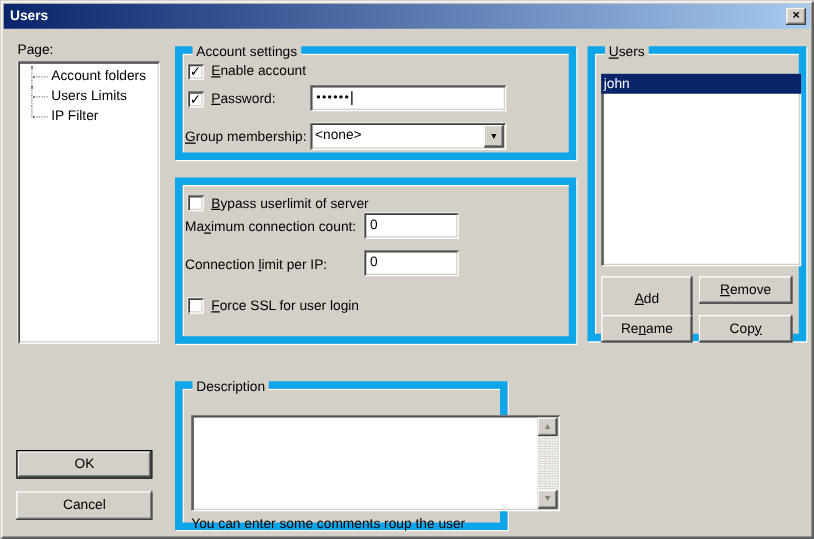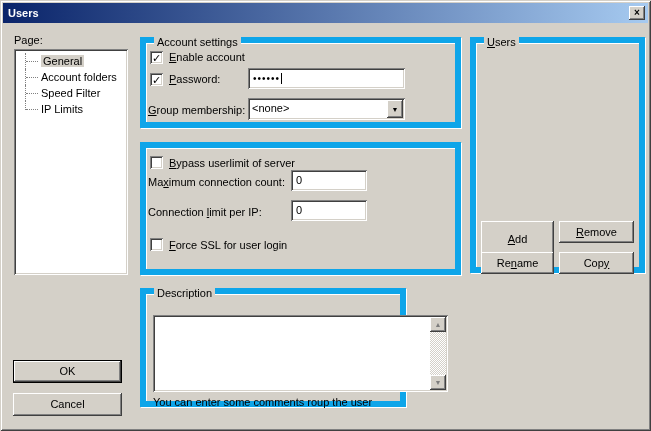--- a/index.html
+++ b/index.html
@@ -108,30 +108,27 @@
     <span>Users</span>
     <div class="close-btn">
       <span>×</span>
     </div>
   </div>
 
   <div class="lbl" style="left:14px;top:34px;">Page:</div>
 
   <div class="tree sunken">
     <div class="tree-item">
-      <span class="sel">General</span>
+      <span>Account folders</span>
     </div>
     <div class="tree-item">
-      <span>Account folders</span>
-    </div>
-    <div class="tree-item">
-      <span>Speed Filter</span>
+      <span>Users Limits</span>
     </div>
     <div class="tree-item last">
-      <span>IP Limits</span>
+      <span>IP Filter</span>
     </div>
   </div>
 
   <div class="btn btn-default" style="left:13px;top:360px;width:109px;height:23px;text-align:right;">
     <span>OK</span>
   </div>
   <div class="btn" style="left:13px;top:393px;width:109px;height:23px;">
     <span>Cancel</span>
   </div>
 
@@ -182,40 +179,45 @@
   <div class="field sunken" style="left:291px;top:200px;width:76px;height:21px;">
     <span>0</span>
   </div>
   <div class="checkbox" style="left:150px;top:238px;">
     <span></span>
   </div>
   <div class="lbl" style="left:169px;top:239px;">
     <span></span><span class="u">F</span><span>orce SSL for user login</span>
   </div>
 
-  <div class="group" style="left:140px;top:288px;width:266px;height:119px;">
+  <div class="group" style="left:140px;top:305px;width:266px;height:119px;">
     <span class="group-title">Description</span>
     <div class="sunken" style="position:absolute;left:7px;top:21px;width:295px;height:77px;">
       <span style="position:absolute;left:4px;top:4px;"></span>
       <div class="vscroll">
         <div class="scroll-btn scroll-up">
           <span>▲</span>
         </div>
         <div class="scroll-btn scroll-down">
           <span>▼</span>
         </div>
       </div>
     </div>
     <div class="lbl" style="left:7px;top:102px;">You can enter some comments roup the user</div>
   </div>
 
   <div class="group" style="left:470px;top:37px;width:175px;height:236px;">
     <span class="group-title">
       <span></span><span class="u">U</span><span>sers</span>
     </span>
+    <div class="listbox sunken" style="left:5px;top:16px;width:160px;height:154px;">
+      <div class="list-item selected">
+        <span>john</span>
+      </div>
+    </div>
     <div class="btn" style="left:5px;top:178px;width:73px;height:36px;">
       <span><span></span><span class="u">A</span><span>dd</span></span>
     </div>
     <div class="btn" style="left:83px;top:178px;width:75px;height:22px;">
       <span><span></span><span class="u">R</span><span>emove</span></span>
     </div>
     <div class="btn" style="left:5px;top:209px;width:73px;height:22px;">
       <span><span>Re</span><span class="u">n</span><span>ame</span></span>
     </div>
     <div class="btn" style="left:83px;top:209px;width:75px;height:22px;">

